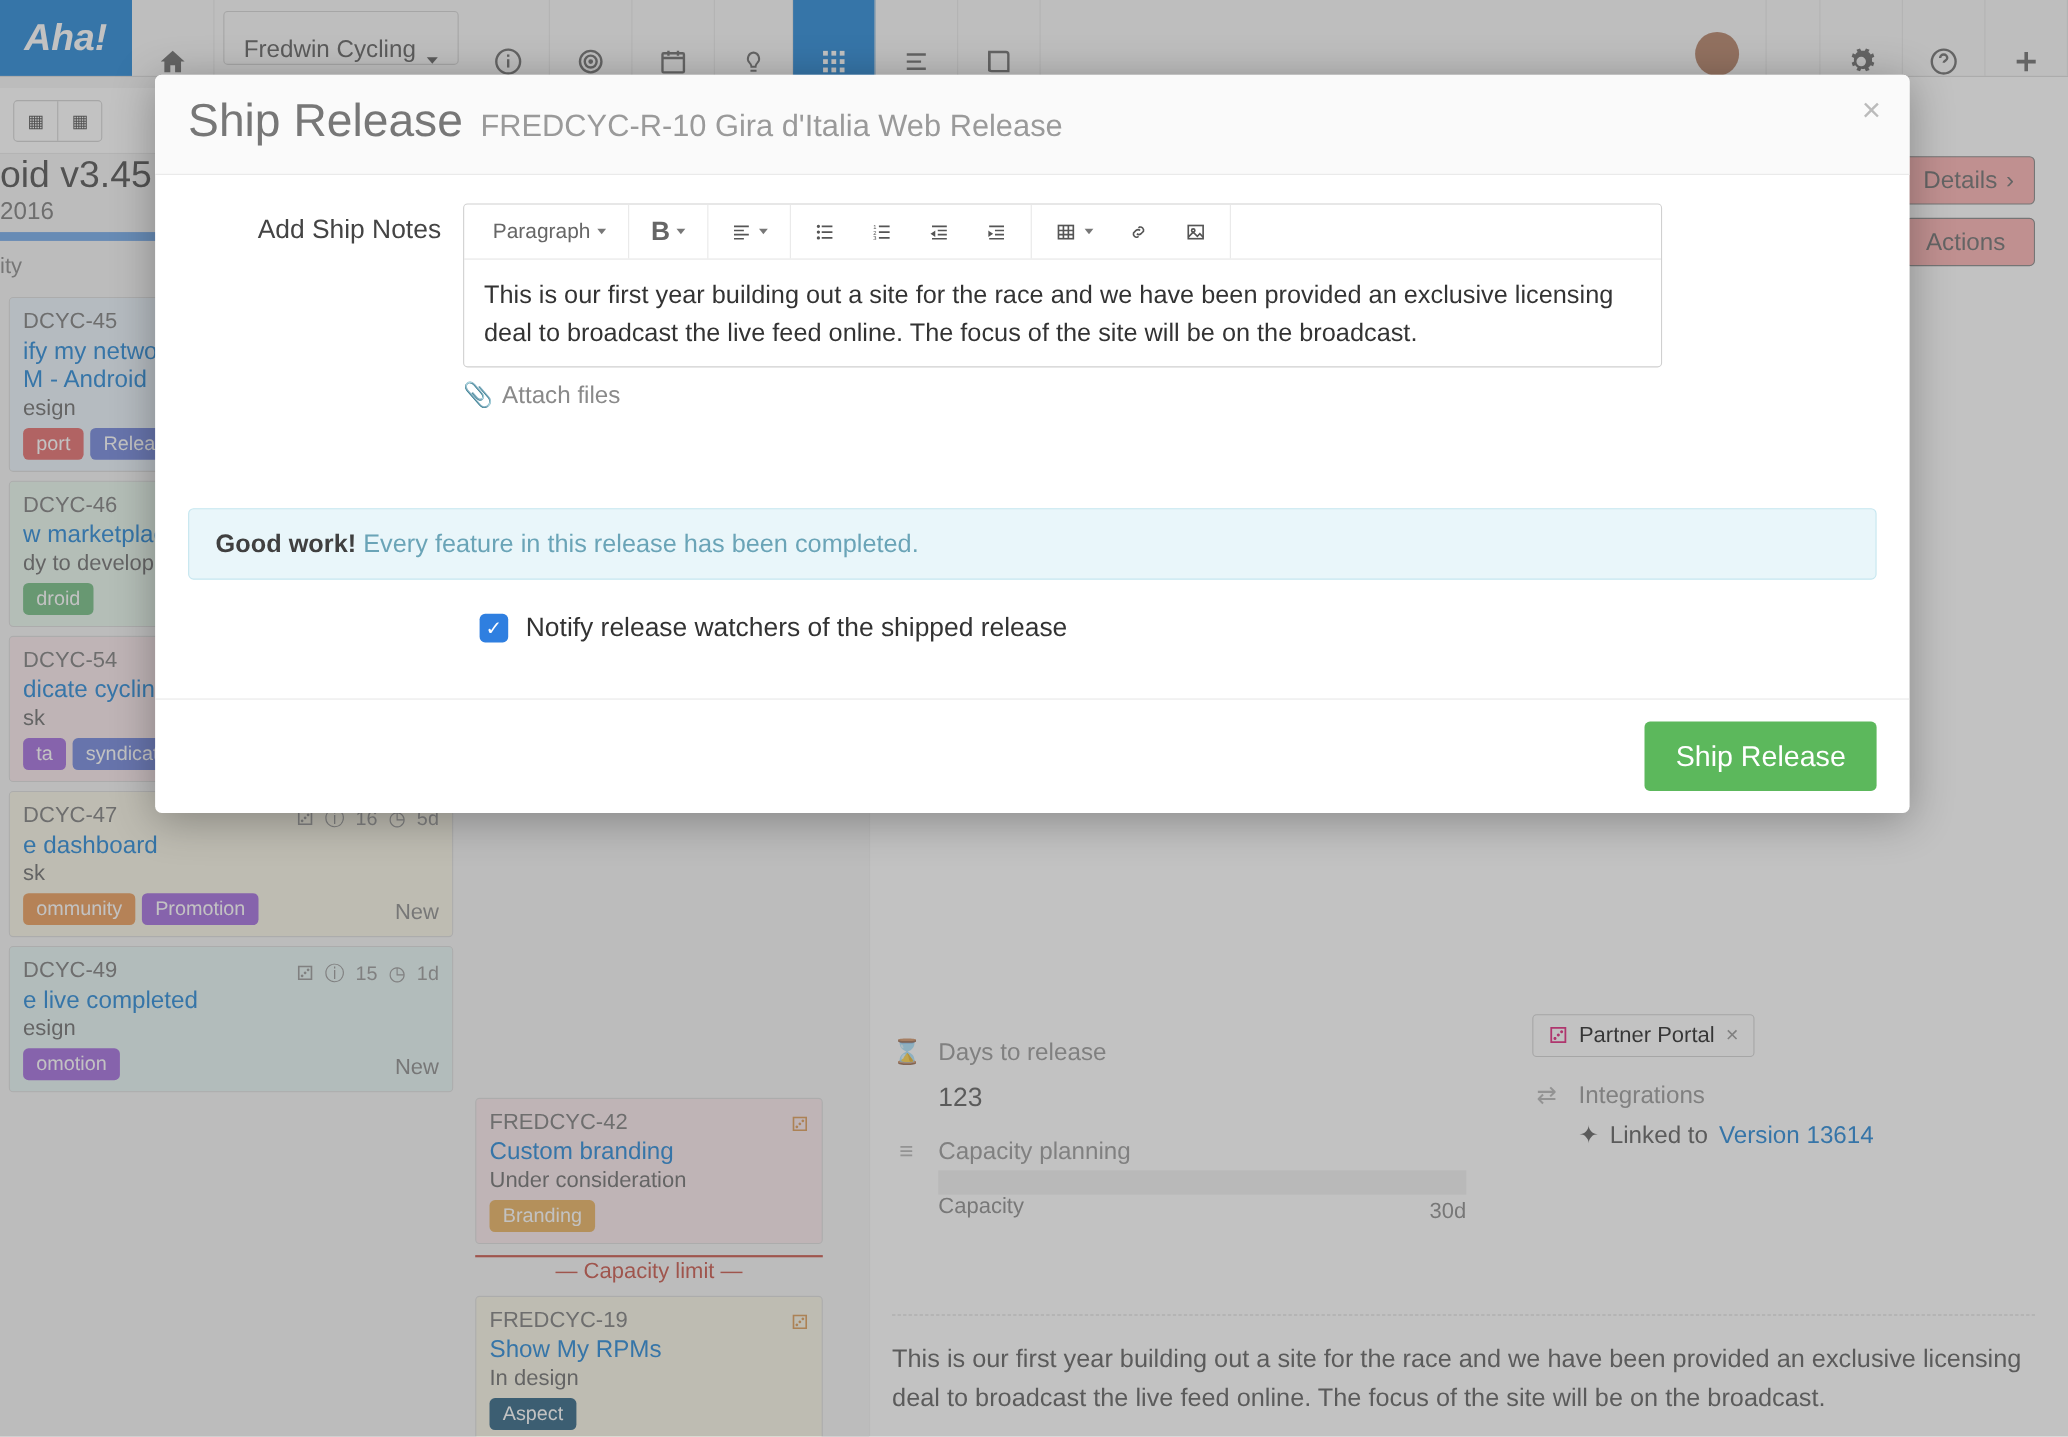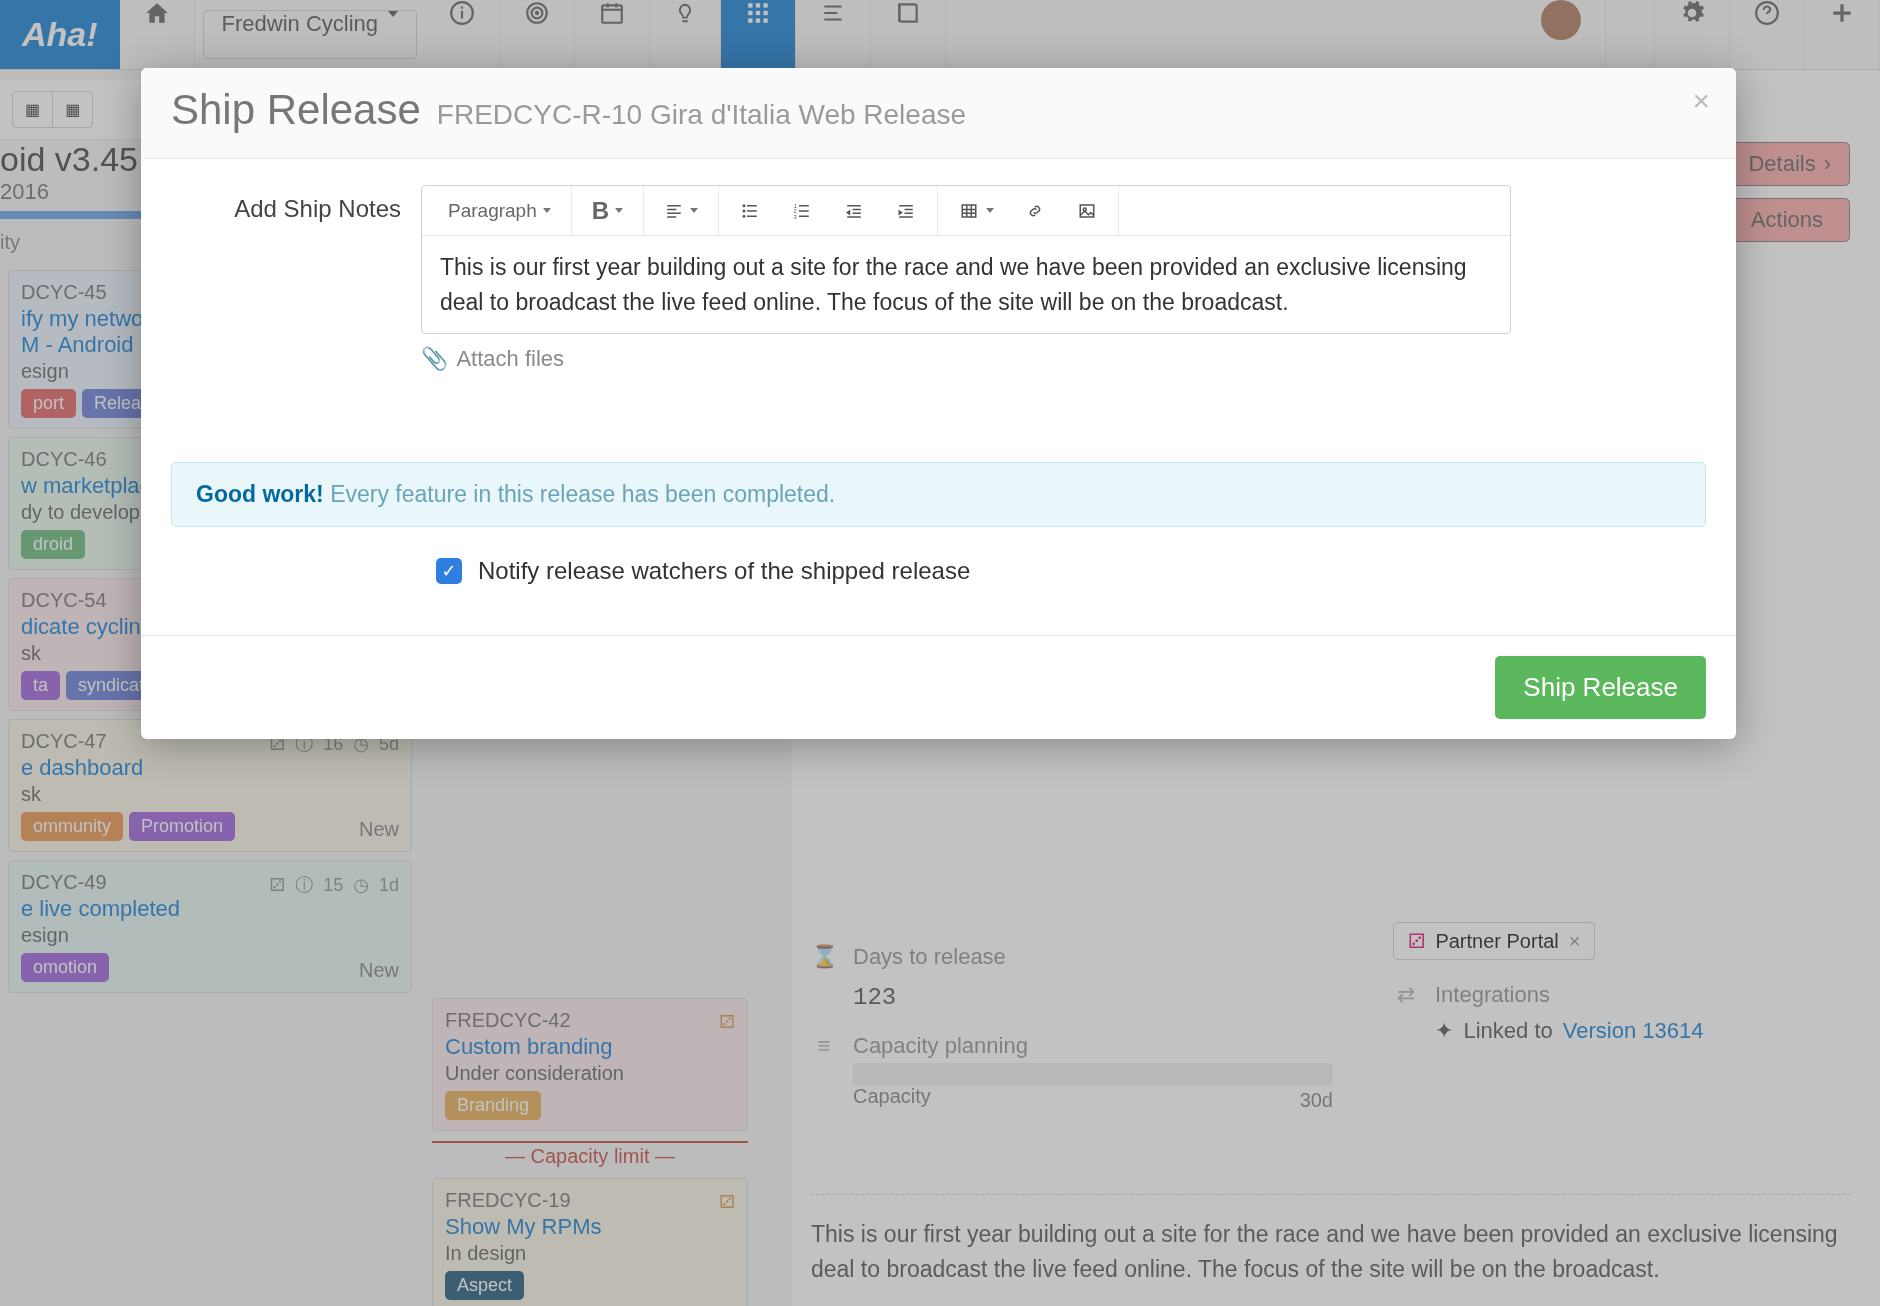--- a/index.html
+++ b/index.html
@@ -1,21 +1,21 @@
 <!DOCTYPE html>
 <html><head>
 <meta charset="utf-8">
 <style>
 * { box-sizing: border-box; margin: 0; padding: 0; font-family: "Helvetica Neue", Arial, sans-serif; }
 body { background: #f5f5f5; overflow: hidden; position: relative; width: 1880px; height: 1306px; }
 
 
 .topnav { display: flex; align-items: stretch; height: 70px; background: #f7f7f7; border-bottom: 1px solid #d8d8d8; }
 .logo { background: #0073cf; color: #fff; font-weight: 900; font-size: 34px; display:flex; align-items:center; padding: 0 22px; font-style: italic;}
-.nav-item { display:flex; align-items:flex-start; justify-content:center; padding: 0 24px; border-right:1px solid #e5e5e5; color:#555; font-size:22px; cursor:pointer;}
+.nav-item { display:flex; align-items:flex-end; justify-content:center; padding: 0 24px; border-right:1px solid #e5e5e5; color:#555; font-size:22px; cursor:pointer;}
 .nav-item.active { background:#0073cf; color:#fff; }
 .nav-item.dropdown { font-size:22px; color:#444; }
 .nav-item.dropdown .caret { margin-left:10px; border-top:6px solid #444; border-left:5px solid transparent; border-right:5px solid transparent;}
 .nav-spacer { flex:1; }
 .avatar-icon { width:40px; height:40px; border-radius:50%; background:#a86c4e; }
 
 
 .bg-board { position:absolute; top:70px; left:0; right:0; bottom:0; display:flex; filter:brightness(1);}
 .left-col { width:420px; padding-top: 70px; }
 .release-header { padding: 0 14px 0 0; }
@@ -79,21 +79,21 @@
 .tb-caret { border-top:5px solid #777; border-left:4px solid transparent; border-right:4px solid transparent;}
 .editor-body { padding:14px 18px; font-size:23px; color:#333; line-height:1.5; min-height:90px;}
 
 .attach { color:#8a8a8a; font-size:22px; margin-top:12px; display:flex; align-items:center; gap:8px;}
 
 .date-input { display:flex;}
 .date-input input { border:1px solid #ccc; border-radius:4px 0 0 4px; padding:12px 14px; font-size:22px; color:#666; width:190px;}
 .date-input .cal { border:1px solid #ccc; border-left:0; background:#eee; border-radius:0 4px 4px 0; display:flex; align-items:center; justify-content:center; width:72px; font-size:20px; color:#555;}
 
 .alert { background:#e9f6fa; border:1px solid #c5e6ef; border-radius:5px; padding:18px 24px; font-size:23px; color:#6aa4b7; margin:10px 30px 30px;}
-.alert b { color:#0369a1;}
+.alert b { color:#404040;}
 
 .checkbox-row { display:flex; align-items:center; gap:16px; font-size:24px; color:#333; margin-left:255px;}
 .checkbox { width:26px; height:26px; border-radius:5px; background:#2f7fe0; display:flex; align-items:center; justify-content:center; color:#fff; font-size:18px;}
 
 .modal-footer { border-top:1px solid #e8e8e8; padding:20px 30px; display:flex; justify-content:flex-end;}
 .btn-primary { background:#5cb85c; color:#fff; border:0; border-radius:5px; padding:16px 28px; font-size:26px; cursor:pointer;}
 
 .toolbar-top2 { position:absolute; top:80px; left:0; right:0; height:60px; background:#fff; border-bottom:1px solid #e5e5e5; display:flex; align-items:center; padding:0 12px;}
 .view-toggle { display:flex; border:1px solid #ccc; border-radius:4px;}
 .view-toggle span { padding:8px 12px; color:#333;}
@@ -272,21 +272,21 @@
     </div>
 
     <div style="height:680px;"></div>
 
     <div style="display:flex;gap:60px;">
       <div style="flex:1;">
         <div class="info-row">
           <span class="icon">⌛</span>
           <div>
             <div class="label">Days to release</div>
-            <div style="color:#444;font-size:24px;margin-top:14px;font-family:Liberation Mono, monospace;">123</div>
+            <div style="color:#444;font-size:24px;margin-top:14px;">123</div>
           </div>
         </div>
         <div class="info-row">
           <span class="icon">≡</span>
           <div style="flex:1;">
             <div class="label">Capacity planning</div>
             <div class="capbar"></div>
             <div style="display:flex;justify-content:space-between;width:480px;">
               <span style="color:#777;font-size:20px;">Capacity</span>
               <span class="capvalue">30d</span>

